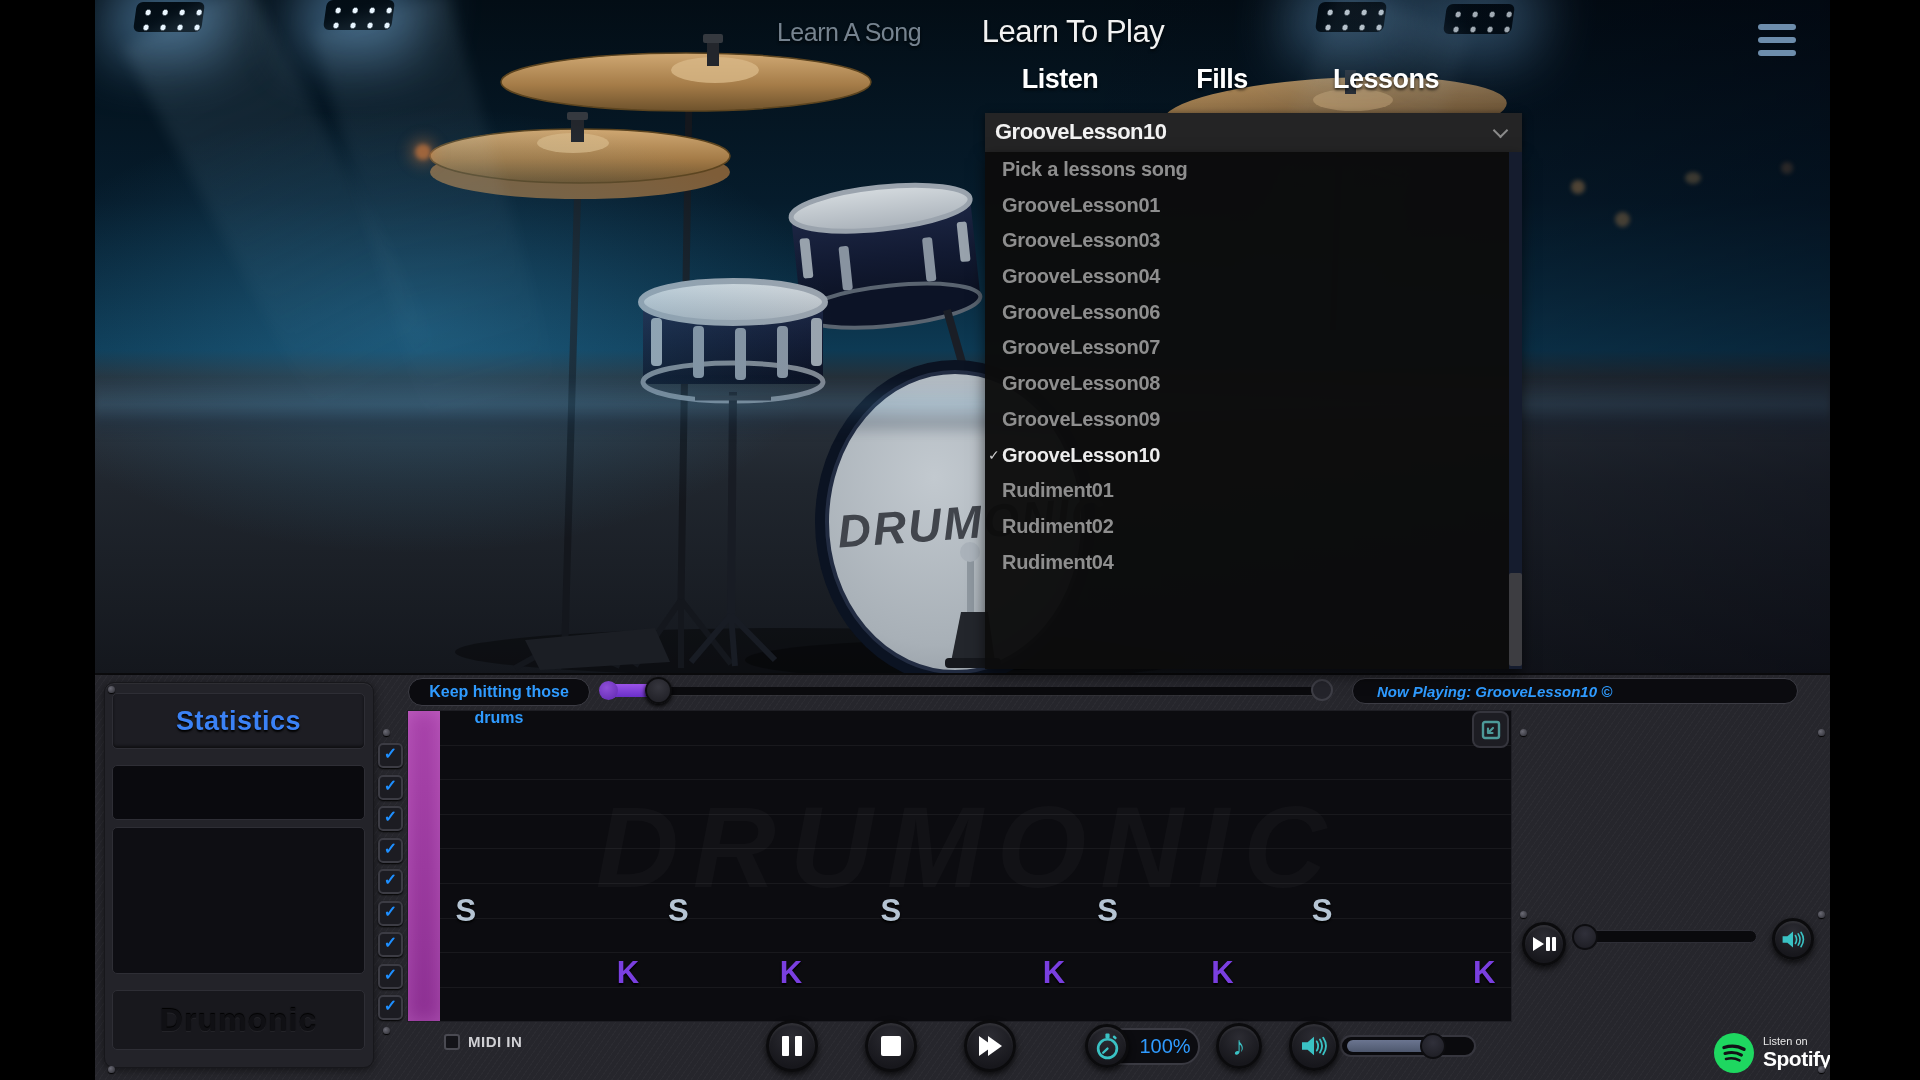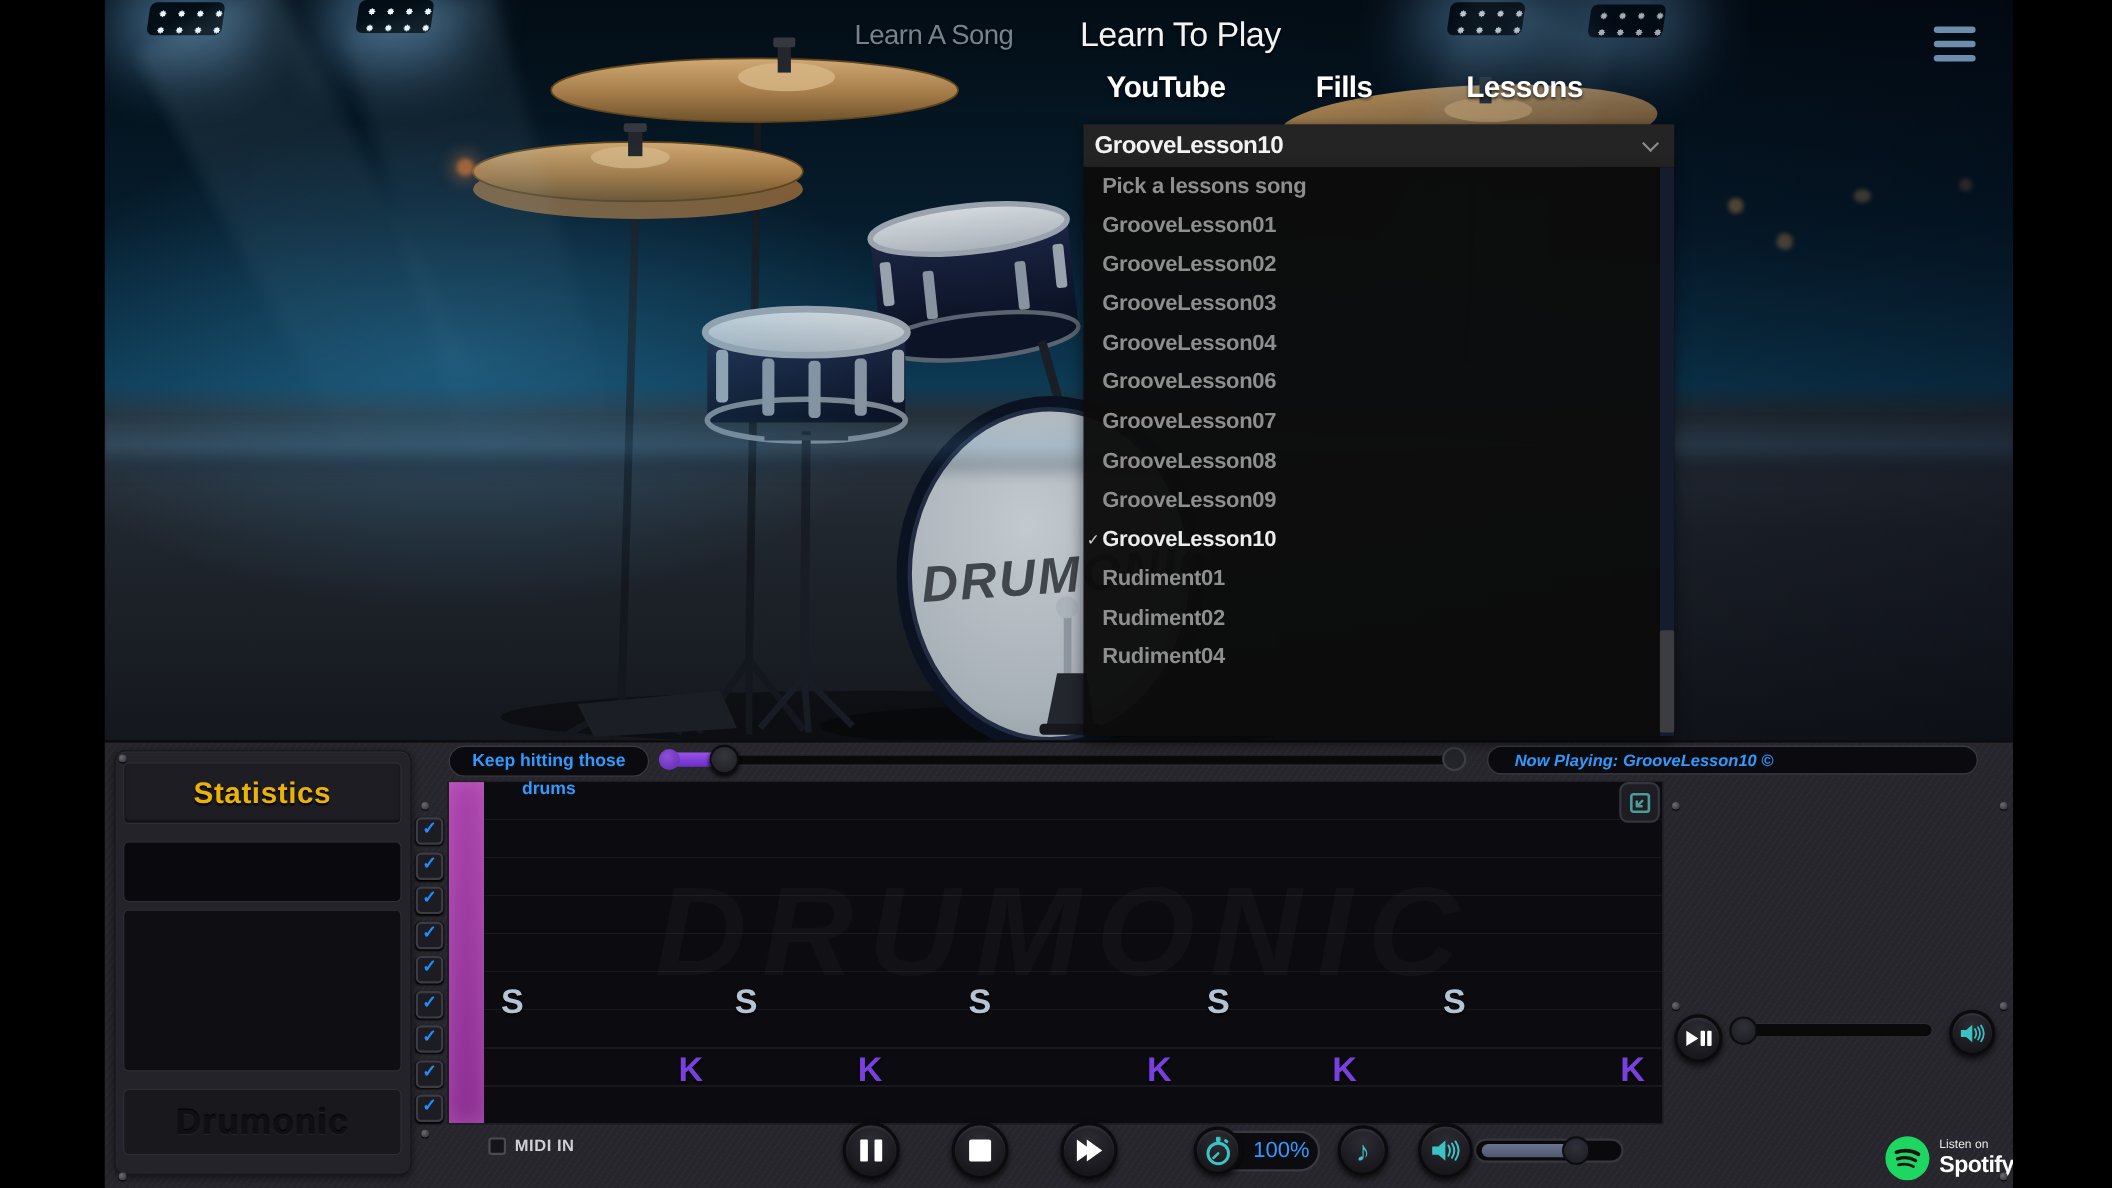--- a/index.html
+++ b/index.html
@@ -61,21 +61,21 @@
     background:#26262c;border-top:2px solid #0a0a0c;
     background-image:repeating-linear-gradient(125deg,rgba(255,255,255,.025) 0 1px,transparent 1px 5px);}
   .screw{position:absolute;width:7px;height:7px;border-radius:50%;z-index:30;
     background:radial-gradient(circle at 35% 35%,#6a6a74,#2c2c33);box-shadow:0 1px 1px #000;}
 
   
   #stats-outer{left:104px;top:682px;width:268px;height:384px;background:#232329;border-radius:10px;
     border:1px solid #17171b;z-index:21;box-shadow:inset 0 1px 0 rgba(255,255,255,.05),0 2px 8px rgba(0,0,0,.5);}
   .statbox{position:absolute;z-index:22;border-radius:5px;border:1px solid #2e2e35;}
   #stats-title{left:112px;top:693px;width:251px;height:54px;background:#1d1d23;
-    color:#eab308;font-size:27px;font-weight:bold;text-align:center;line-height:54px;
+    color:#3b82f6;font-size:27px;font-weight:bold;text-align:center;line-height:54px;
     letter-spacing:.5px;text-shadow:0 2px 2px #000;box-shadow:inset 0 -2px 3px rgba(0,0,0,.5);}
   #stats-box2{left:112px;top:765px;width:251px;height:53px;background:#0a0a0e;}
   #stats-box3{left:112px;top:827px;width:251px;height:145px;background:#0e0e13;}
   #brand-box{left:112px;top:990px;width:251px;height:58px;background:#18181d;
     color:#101014;font-size:32px;font-weight:bold;text-align:center;line-height:58px;letter-spacing:1px;
     text-shadow:0 1px 0 rgba(255,255,255,.05),0 -1px 1px #000;}
 
   
   #trk-col{position:absolute;left:378px;top:0;width:21px;height:1080px;z-index:22;}
   .trk{position:absolute;left:0;width:21px;height:21px;background:#1c1c22;border:2px solid #3c3c44;
@@ -280,37 +280,36 @@
 
       <rect x="872" y="556" width="7" height="74" fill="#8e979f"></rect>
       <circle cx="875" cy="552" r="10" fill="#aab2ba"></circle>
       <polygon points="856,662 900,662 893,612 866,612" fill="#23262c"></polygon>
       <rect x="850" y="658" width="56" height="10" rx="4" fill="#16181d"></rect>
     </svg>
   </div>
 
   <div id="learn-a-song" class="navtext">Learn A Song</div>
   <div id="learn-to-play" class="navtext">Learn To Play</div>
-  <div class="tab" style="left:1060px;">YouTube</div>
+  <div class="tab" style="left:1060px;">Listen</div>
   <div class="tab" style="left:1222px;">Fills</div>
   <div class="tab" style="left:1386px;">Lessons</div>
   <div id="hamburger" class="abs">
     <div></div>
     <div></div>
     <div></div>
   </div>
 
   <div id="dd-header" class="abs">
     <span class="lbl">GrooveLesson10</span>
     <span class="chev"></span>
   </div>
   <div id="dd-list" class="abs">
       <div class="dd-item"><span class="dd-check"></span><span>Pick a lessons song</span></div>
       <div class="dd-item"><span class="dd-check"></span><span>GrooveLesson01</span></div>
-      <div class="dd-item"><span class="dd-check"></span><span>GrooveLesson02</span></div>
       <div class="dd-item"><span class="dd-check"></span><span>GrooveLesson03</span></div>
       <div class="dd-item"><span class="dd-check"></span><span>GrooveLesson04</span></div>
       <div class="dd-item"><span class="dd-check"></span><span>GrooveLesson06</span></div>
       <div class="dd-item"><span class="dd-check"></span><span>GrooveLesson07</span></div>
       <div class="dd-item"><span class="dd-check"></span><span>GrooveLesson08</span></div>
       <div class="dd-item"><span class="dd-check"></span><span>GrooveLesson09</span></div>
       <div class="dd-item selected"><span class="dd-check">✓</span><span>GrooveLesson10</span></div>
       <div class="dd-item"><span class="dd-check"></span><span>Rudiment01</span></div>
       <div class="dd-item"><span class="dd-check"></span><span>Rudiment02</span></div>
       <div class="dd-item"><span class="dd-check"></span><span>Rudiment04</span></div>

